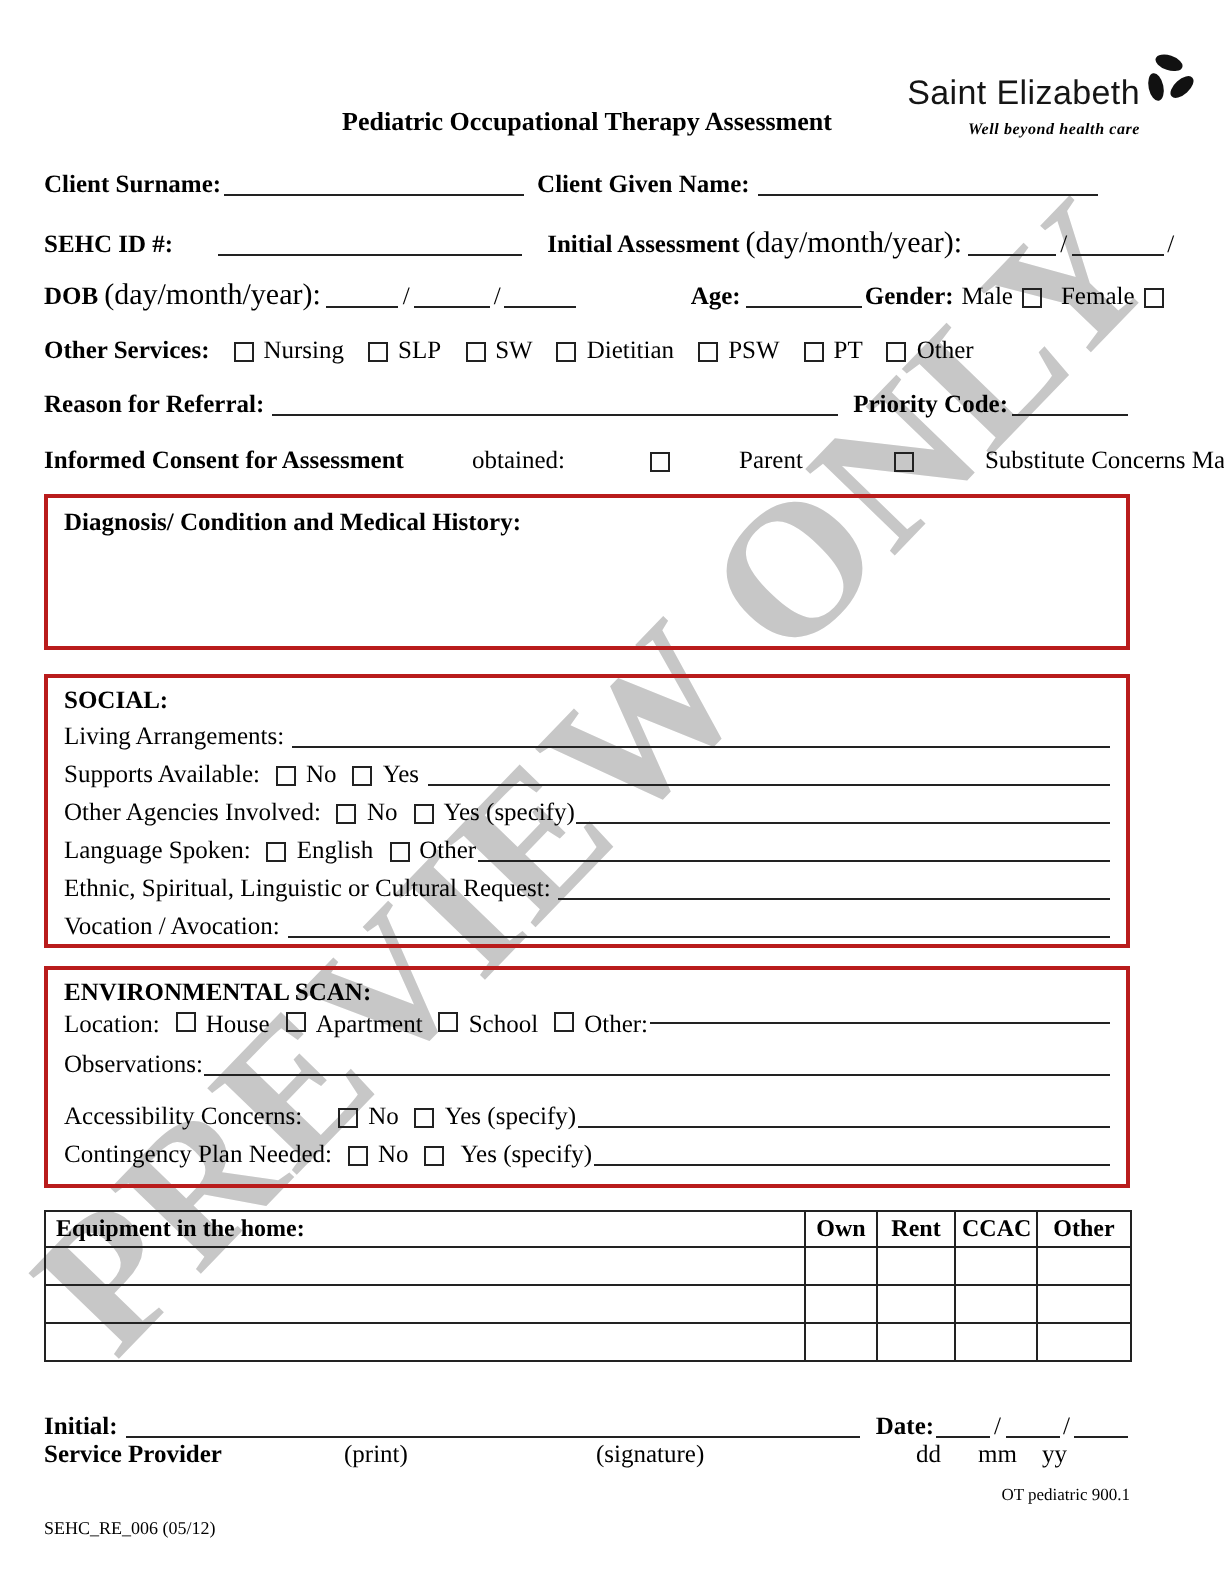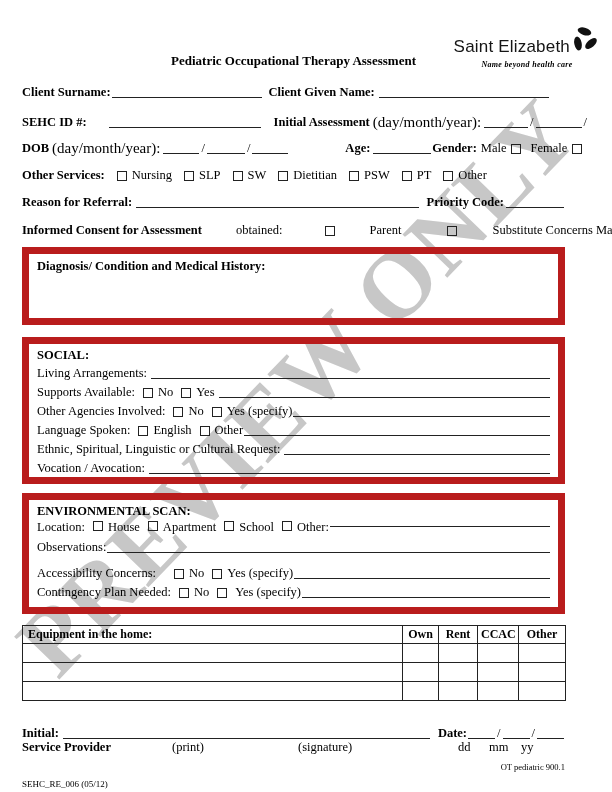--- a/index.html
+++ b/index.html
@@ -36,21 +36,21 @@
   .cb { display: inline-block; width: 10px; height: 10px; border: 1px solid #222; background: transparent; flex: none; margin: 0 5px 2px 12px; }
   .cb.after { margin: 0 0 2px 5px; }
   .cb.tight { margin-left: 8px; }
   .r-client  { margin-top: 17px; padding-right: 16px; }
   .r-sehc    { margin-top: 15px; }
   .r-dob     { margin-top: 11px; }
   .r-serv    { margin-top: 12px; }
   .r-reason  { margin-top: 12px; }
   .r-consent { margin-top: 13px; gap: 30px; }
   
-  .box { border: 7px solid #b91c1c; background: transparent; }
+  .box { border: 2px solid #b91c1c; background: transparent; }
   .box-diag   { margin-top: 9px; height: 78px; padding: 5px 8px; }
   .box-social { margin-top: 12px; padding: 4px 8px 1px 8px; }
   .box-env    { margin-top: 9px;  padding: 4px 8px 7px 8px; }
   .srow { display: flex; align-items: flex-end; height: 19px; white-space: nowrap; }
   .erow { display: flex; align-items: center; height: 18px; white-space: nowrap; }
   .spacer6 { height: 7px; }
   
   .equip { margin-top: 11px; border-collapse: collapse; width: 543px; table-layout: fixed; }
   .equip td { border: 1px solid #222; height: 19px; font-size: 12px; padding: 0 3px; }
   .equip tr.head td { height: 18px; font-weight: bold; text-align: center; }
@@ -80,21 +80,21 @@
       <span class="logo-icon">
         <svg width="27" height="27" viewBox="0 0 27 27">
           <g fill="#111">
             <ellipse cx="13.5" cy="5.4" rx="7" ry="3.7" transform="rotate(18 13.5 5.4)"></ellipse>
             <ellipse cx="20" cy="17.5" rx="7" ry="3.7" transform="rotate(138 20 17.5)"></ellipse>
             <ellipse cx="7" cy="17.5" rx="7" ry="3.7" transform="rotate(258 7 17.5)"></ellipse>
           </g>
         </svg>
       </span>
     </div>
-    <div class="logo-tagline">Name beyond health care</div>
+    <div class="logo-tagline">Well beyond health care</div>
   </div>
 
   <div class="content">
 
     <div class="title">Pediatric Occupational Therapy Assessment</div>
 
     <div class="row r-client">
       <span class="b">Client Surname:</span>
       <span class="seg" style="width:150px"></span>
       <span class="b" style="margin-left:6px">Client Given Name:</span>

